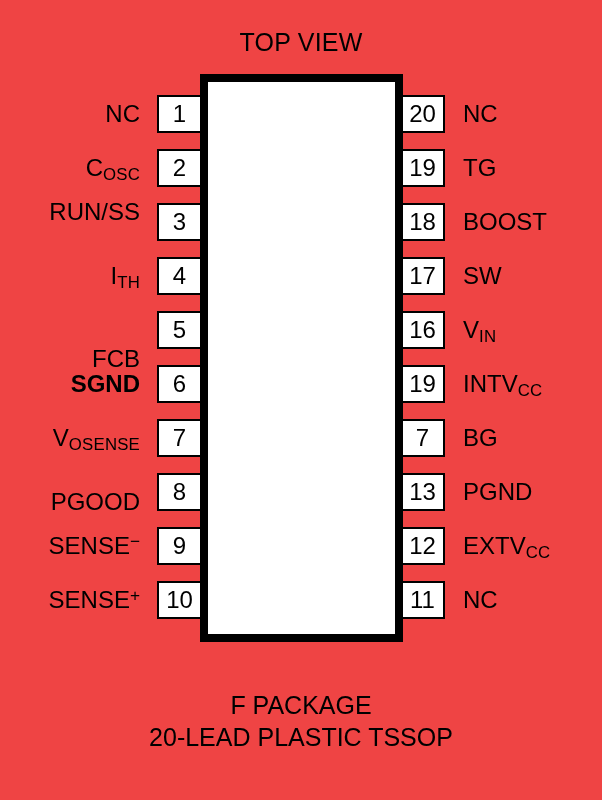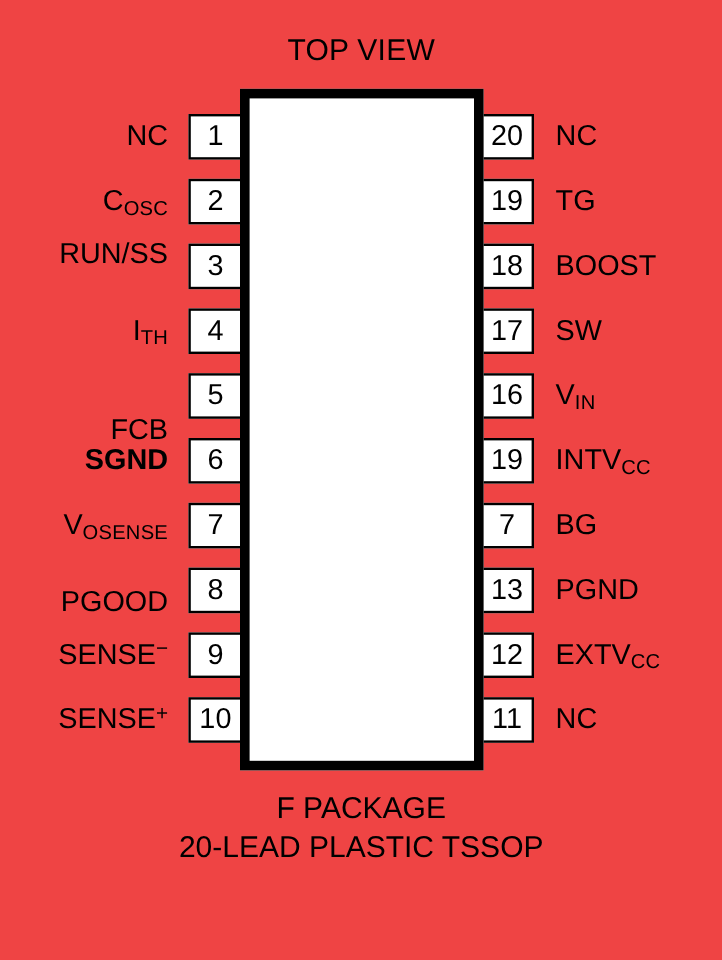--- a/index.html
+++ b/index.html
@@ -93,20 +93,21 @@
 
   
   .caption {
     position: absolute;
     left: 0;
     width: 602px;
     text-align: center;
     font-size: 25px;
     line-height: 32px;
     white-space: nowrap;
+    margin-top: 31px;
   }
   .caption.pkg-name   { top: 658px; }
   .caption.pkg-desc   { top: 690px; }
   .caption.thermal    { top: 736px; font-size: 24px; }
   .caption sub {
     font-size: 0.70em;
     vertical-align: baseline;
     position: relative;
     top: 0.22em;
   }

